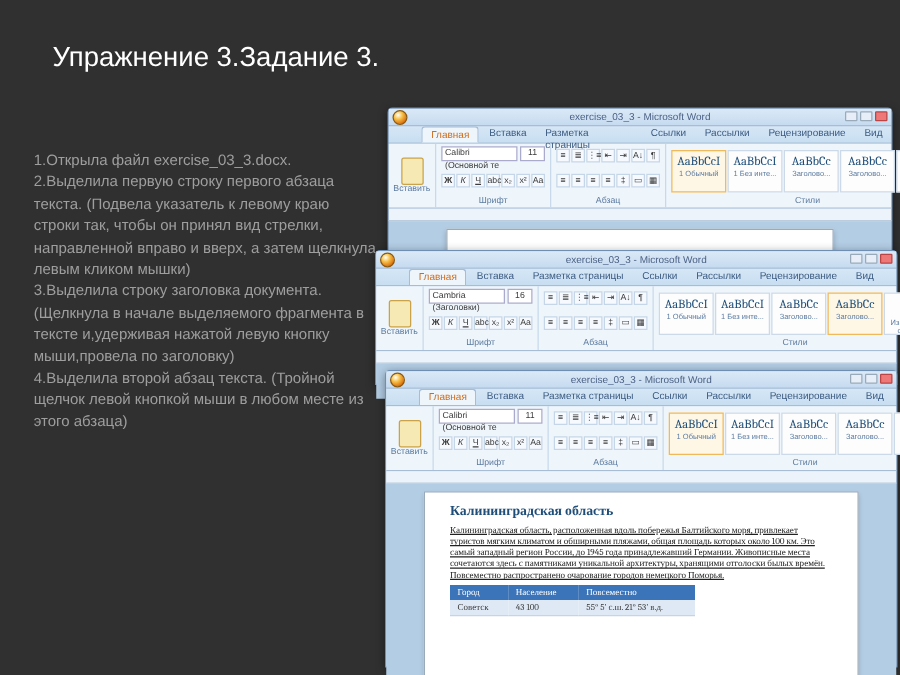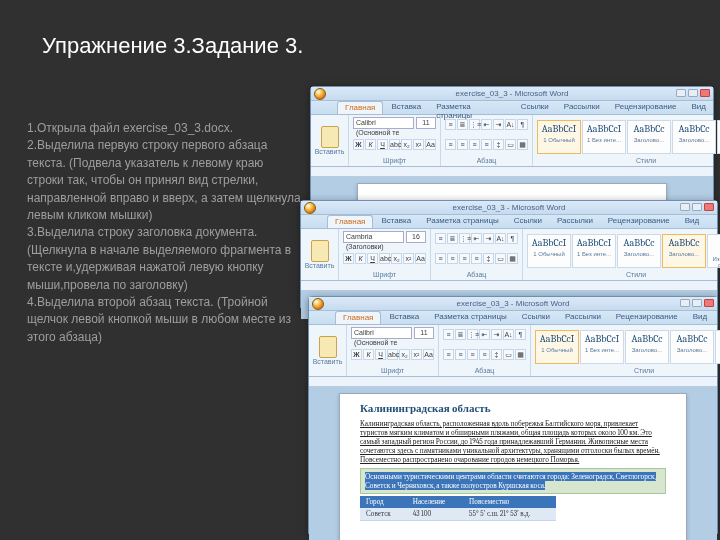--- a/index.html
+++ b/index.html
@@ -430,23 +430,20 @@
         </div>
       <div class="group-label">Стили</div>
     </div>
 
   </div>
   <div class="ruler"></div>
   <div class="doc-area">
     <div class="page">
       <div class="doc-title">Калининградская область</div>
       <div class="doc-p">Калининградская область, расположенная вдоль побережья Балтийского моря, привлекает туристов мягким климатом и обширными пляжами, общая площадь которых около 100 км. Это самый западный регион России, до 1945 года принадлежавший Германии. Живописные места сочетаются здесь с памятниками уникальной архитектуры, хранящими отголоски былых времён. Повсеместно распространено очарование городов немецкого Поморья.</div>
-      <div class="highlight-box">
-        <span class="hl-sel">Основными туристическими центрами области считаются города: Зеленоградск, Светлогорск, Советск и Черняховск, а также полуостров Куршская коса.</span>
-      </div>
       <table class="dtab">
         <thead>
             <tr id="dth">
               <th>Город</th>
               <th>Население</th>
               <th>Повсеместно</th>
             </tr>
           </thead>
         <tbody id="dtb">
             <tr>

